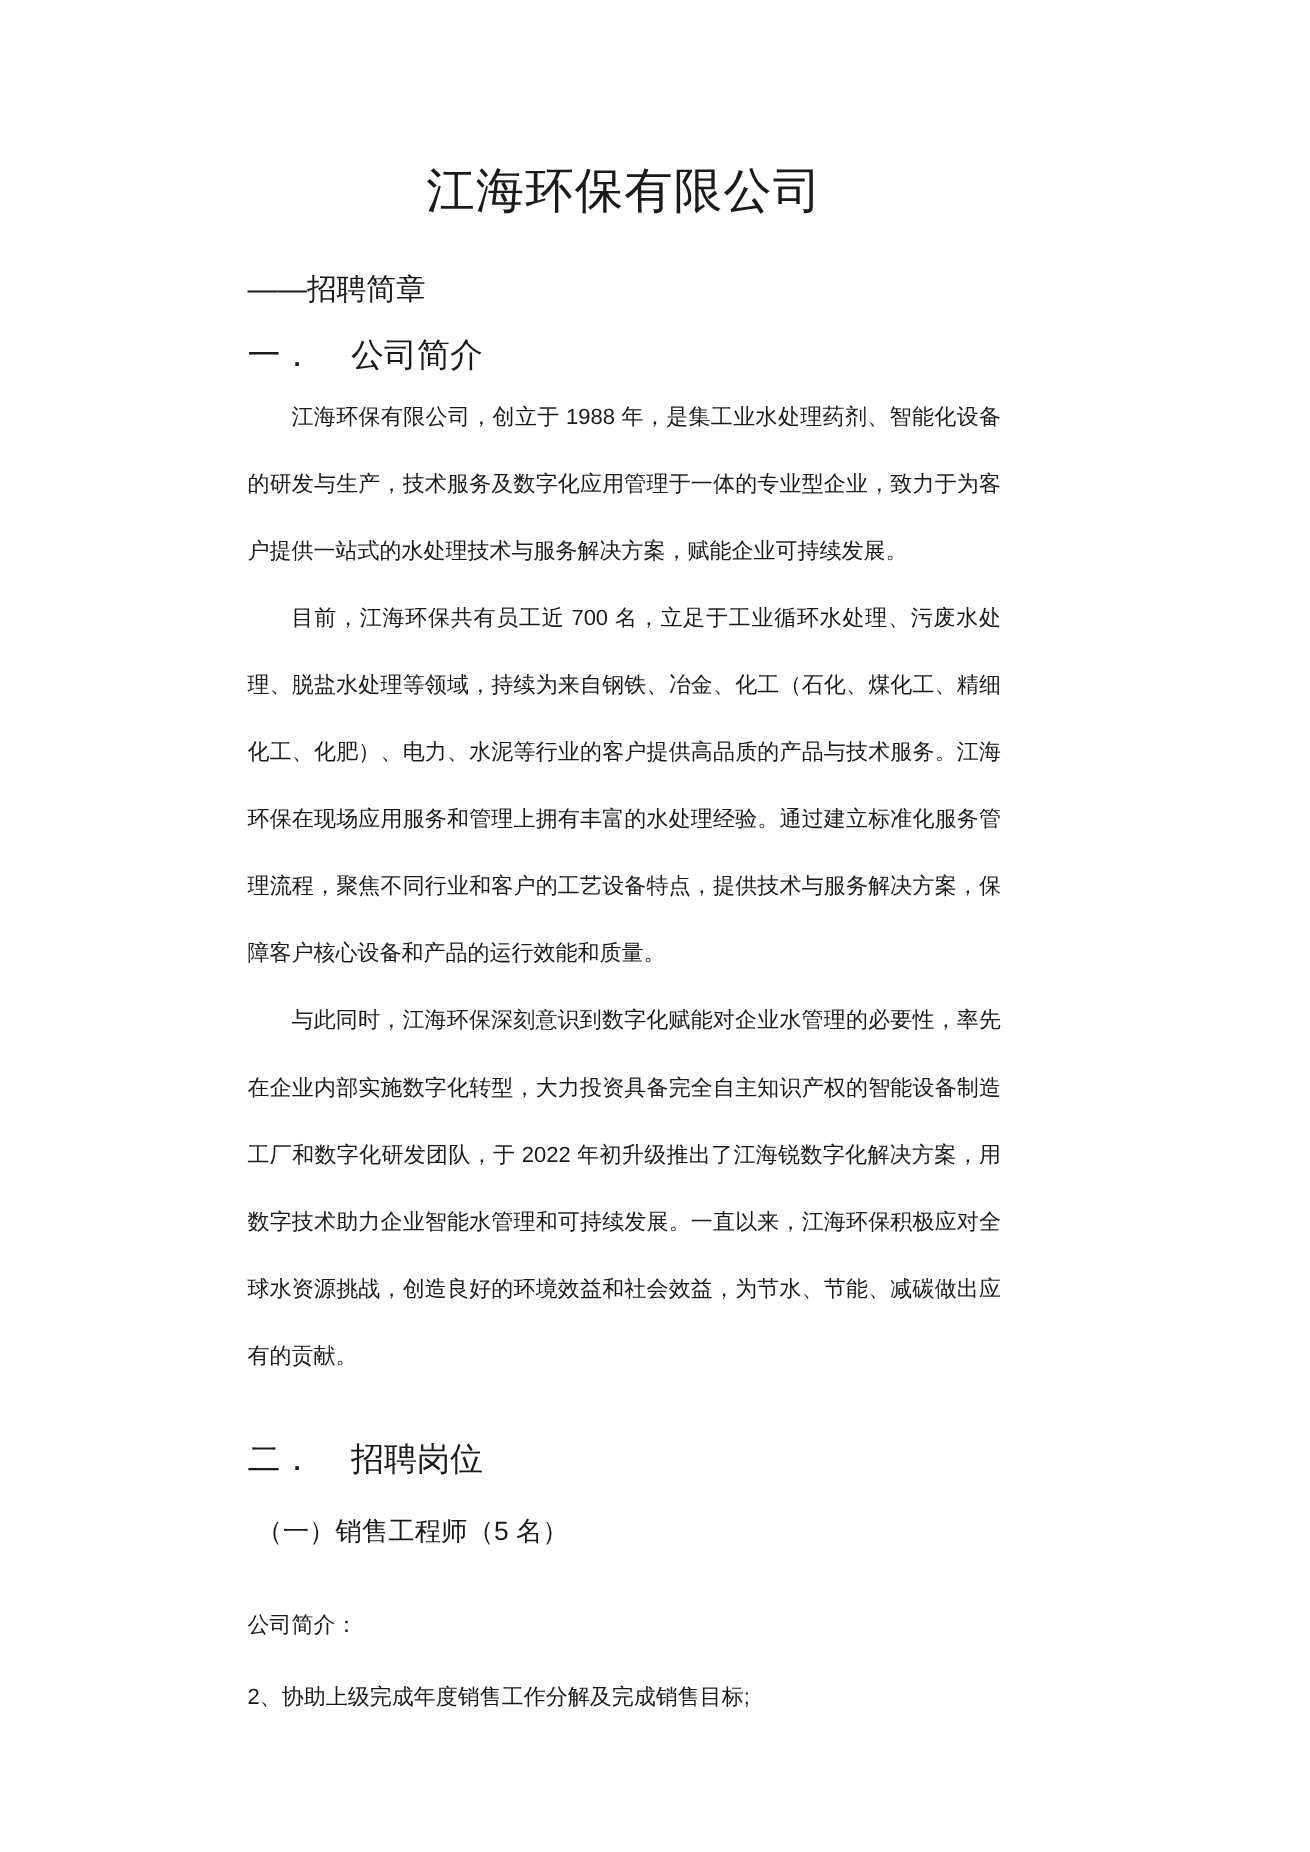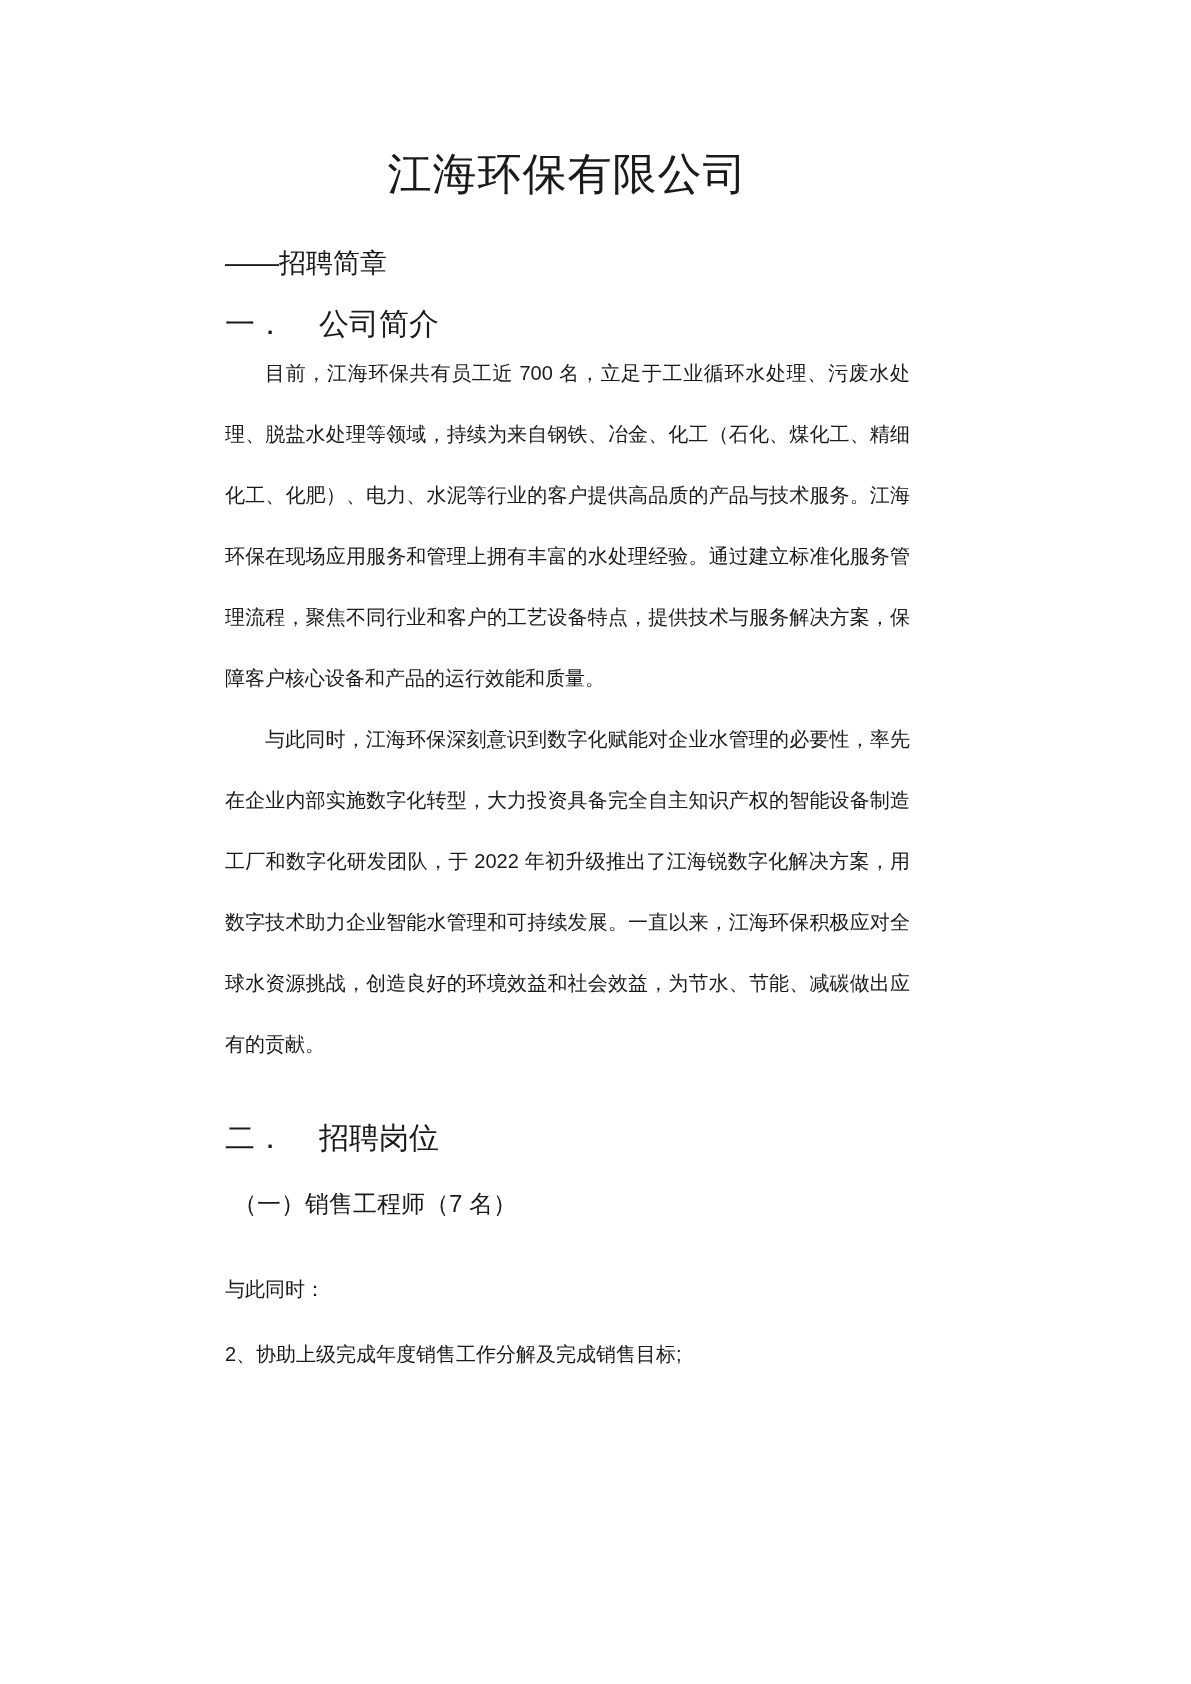--- a/index.html
+++ b/index.html
@@ -81,29 +81,30 @@
 <div class="page">
 
   <h1 class="doc-title">江海环保有限公司</h1>
 
   <div class="doc-subtitle">——招聘简章</div>
 
   <h2 class="section-heading">
     <span class="sec-num">一．</span><span>公司简介</span>
   </h2>
 
+  <p class="body-paragraph first">江海环保有限公司，创立于 1988 年，是集工业水处理药剂、智能化设备的研发与生产，技术服务及数字化应用管理于一体的专业型企业，致力于为客户提供一站式的水处理技术与服务解决方案，赋能企业可持续发展。</p>
 
   <p class="body-paragraph">目前，江海环保共有员工近 700 名，立足于工业循环水处理、污废水处理、脱盐水处理等领域，持续为来自钢铁、冶金、化工（石化、煤化工、精细化工、化肥）、电力、水泥等行业的客户提供高品质的产品与技术服务。江海环保在现场应用服务和管理上拥有丰富的水处理经验。通过建立标准化服务管理流程，聚焦不同行业和客户的工艺设备特点，提供技术与服务解决方案，保障客户核心设备和产品的运行效能和质量。</p>
 
   <p class="body-paragraph">与此同时，江海环保深刻意识到数字化赋能对企业水管理的必要性，率先在企业内部实施数字化转型，大力投资具备完全自主知识产权的智能设备制造工厂和数字化研发团队，于 2022 年初升级推出了江海锐数字化解决方案，用数字技术助力企业智能水管理和可持续发展。一直以来，江海环保积极应对全球水资源挑战，创造良好的环境效益和社会效益，为节水、节能、减碳做出应有的贡献。</p>
 
   <h2 class="section-heading second">
     <span class="sec-num">二．</span><span>招聘岗位</span>
   </h2>
 
-  <h3 class="sub-heading">（一）销售工程师（7 名）</h3>
+  <h3 class="sub-heading">（一）销售工程师（5 名）</h3>
 
-  <div class="job-line label">与此同时：</div>
+  <div class="job-line label">公司简介：</div>
 
   <div class="job-line">2、协助上级完成年度销售工作分解及完成销售目标;</div>
 
 
 </div>
 
 </body></html>

